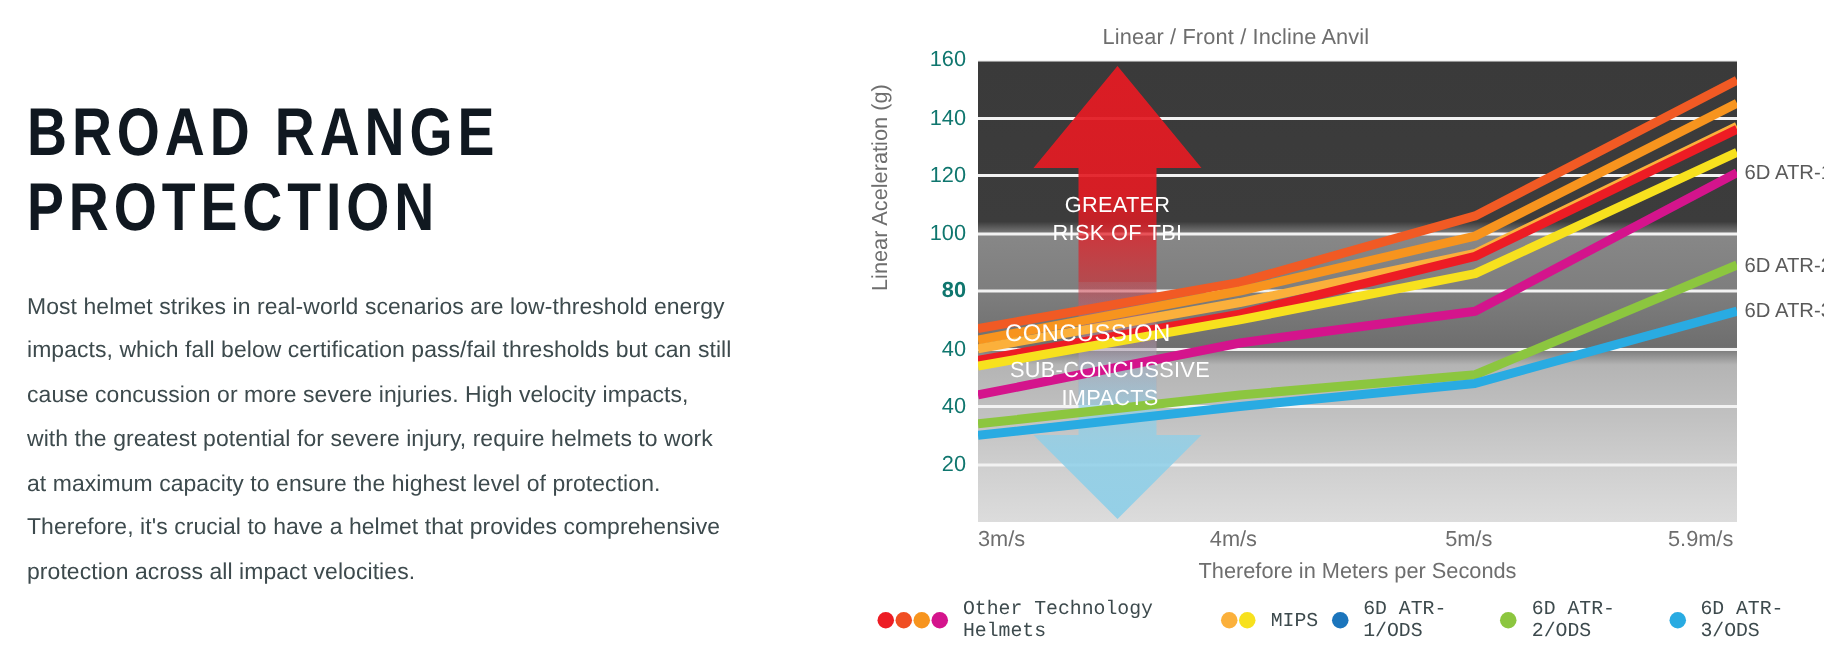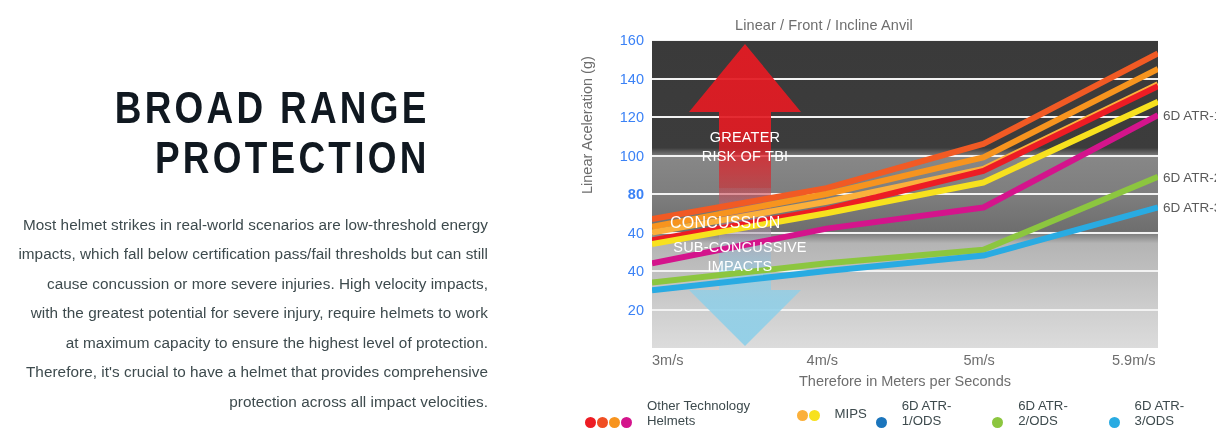--- a/index.html
+++ b/index.html
@@ -14,22 +14,21 @@
     overflow: hidden;
     position: relative;
   }
   #root { position: relative; width: 1216px; height: 435px; }
 
   
   .left-panel {
     position: absolute;
     left: 0; top: 0;
     width: 560px; height: 435px;
-    padding: 83px 40px 0 18px;
-    text-align: right;
+    padding: 63px 40px 0 18px;
   }
   .headline {
     font-family: "Liberation Sans Narrow", "Liberation Sans", sans-serif;
     font-weight: 700;
     font-size: 45px;
     line-height: 1.12;
     letter-spacing: 4.0px;
     color: #101820;
     margin: 0 0 26px 0;
     transform: scaleX(0.82);
@@ -86,21 +85,21 @@
     left: 0; width: 100%;
     height: 2px;
     background: #f2f2f2;
   }
   .y-tick-label {
     position: absolute;
     right: 0;
     width: 44px;
     text-align: right;
     font-size: 14.5px;
-    color: #3b82f6;
+    color: #0f766e;
     transform: translateY(-50%);
   }
   .y-axis-title {
     position: absolute;
     left: -6px; top: 194px;
     font-size: 14.5px;
     color: #6e6e6e;
     transform: rotate(-90deg);
     transform-origin: left top;
     white-space: nowrap;
@@ -154,22 +153,23 @@
     width: 631px;
     display: flex;
     align-items: center;
     justify-content: center;
     gap: 9px;
     font-size: 13.2px;
     color: #3d4a4d;
   }
   .legend-item {
     display: flex;
-    align-items: flex-end;
-    gap: 13px;
+    align-items: center;
+    gap: 8px;
+    font-family: Liberation Mono, monospace;
   }
   .legend-dots { display: flex; gap: 1px; }
   .dot {
     width: 11px; height: 11px;
     border-radius: 50%;
     display: inline-block;
   }
   .legend-label { margin-left: 2px; }
 </style>
 </head>

